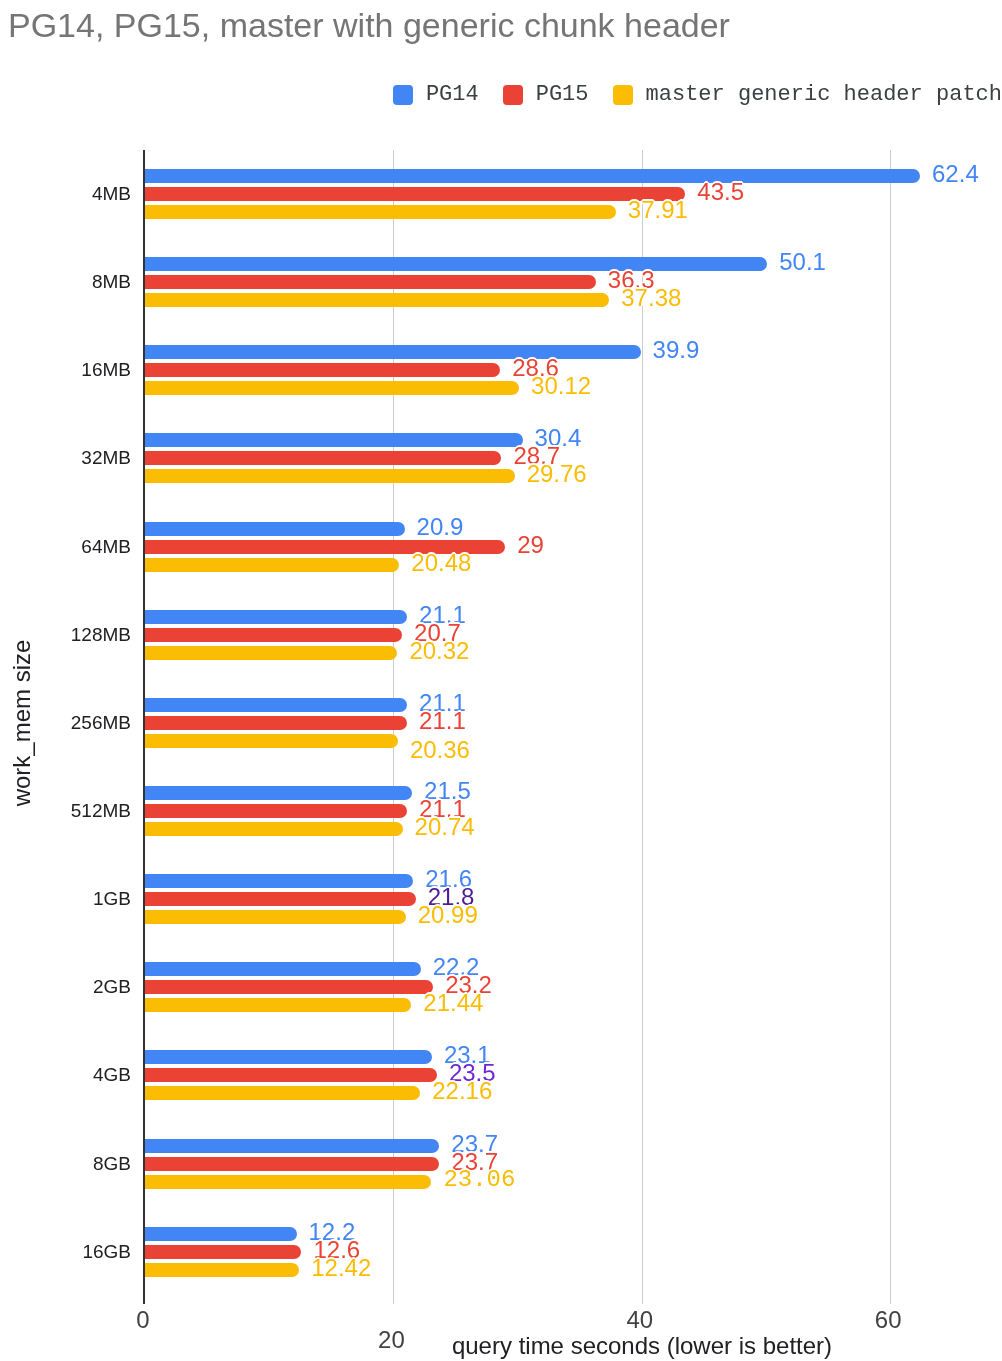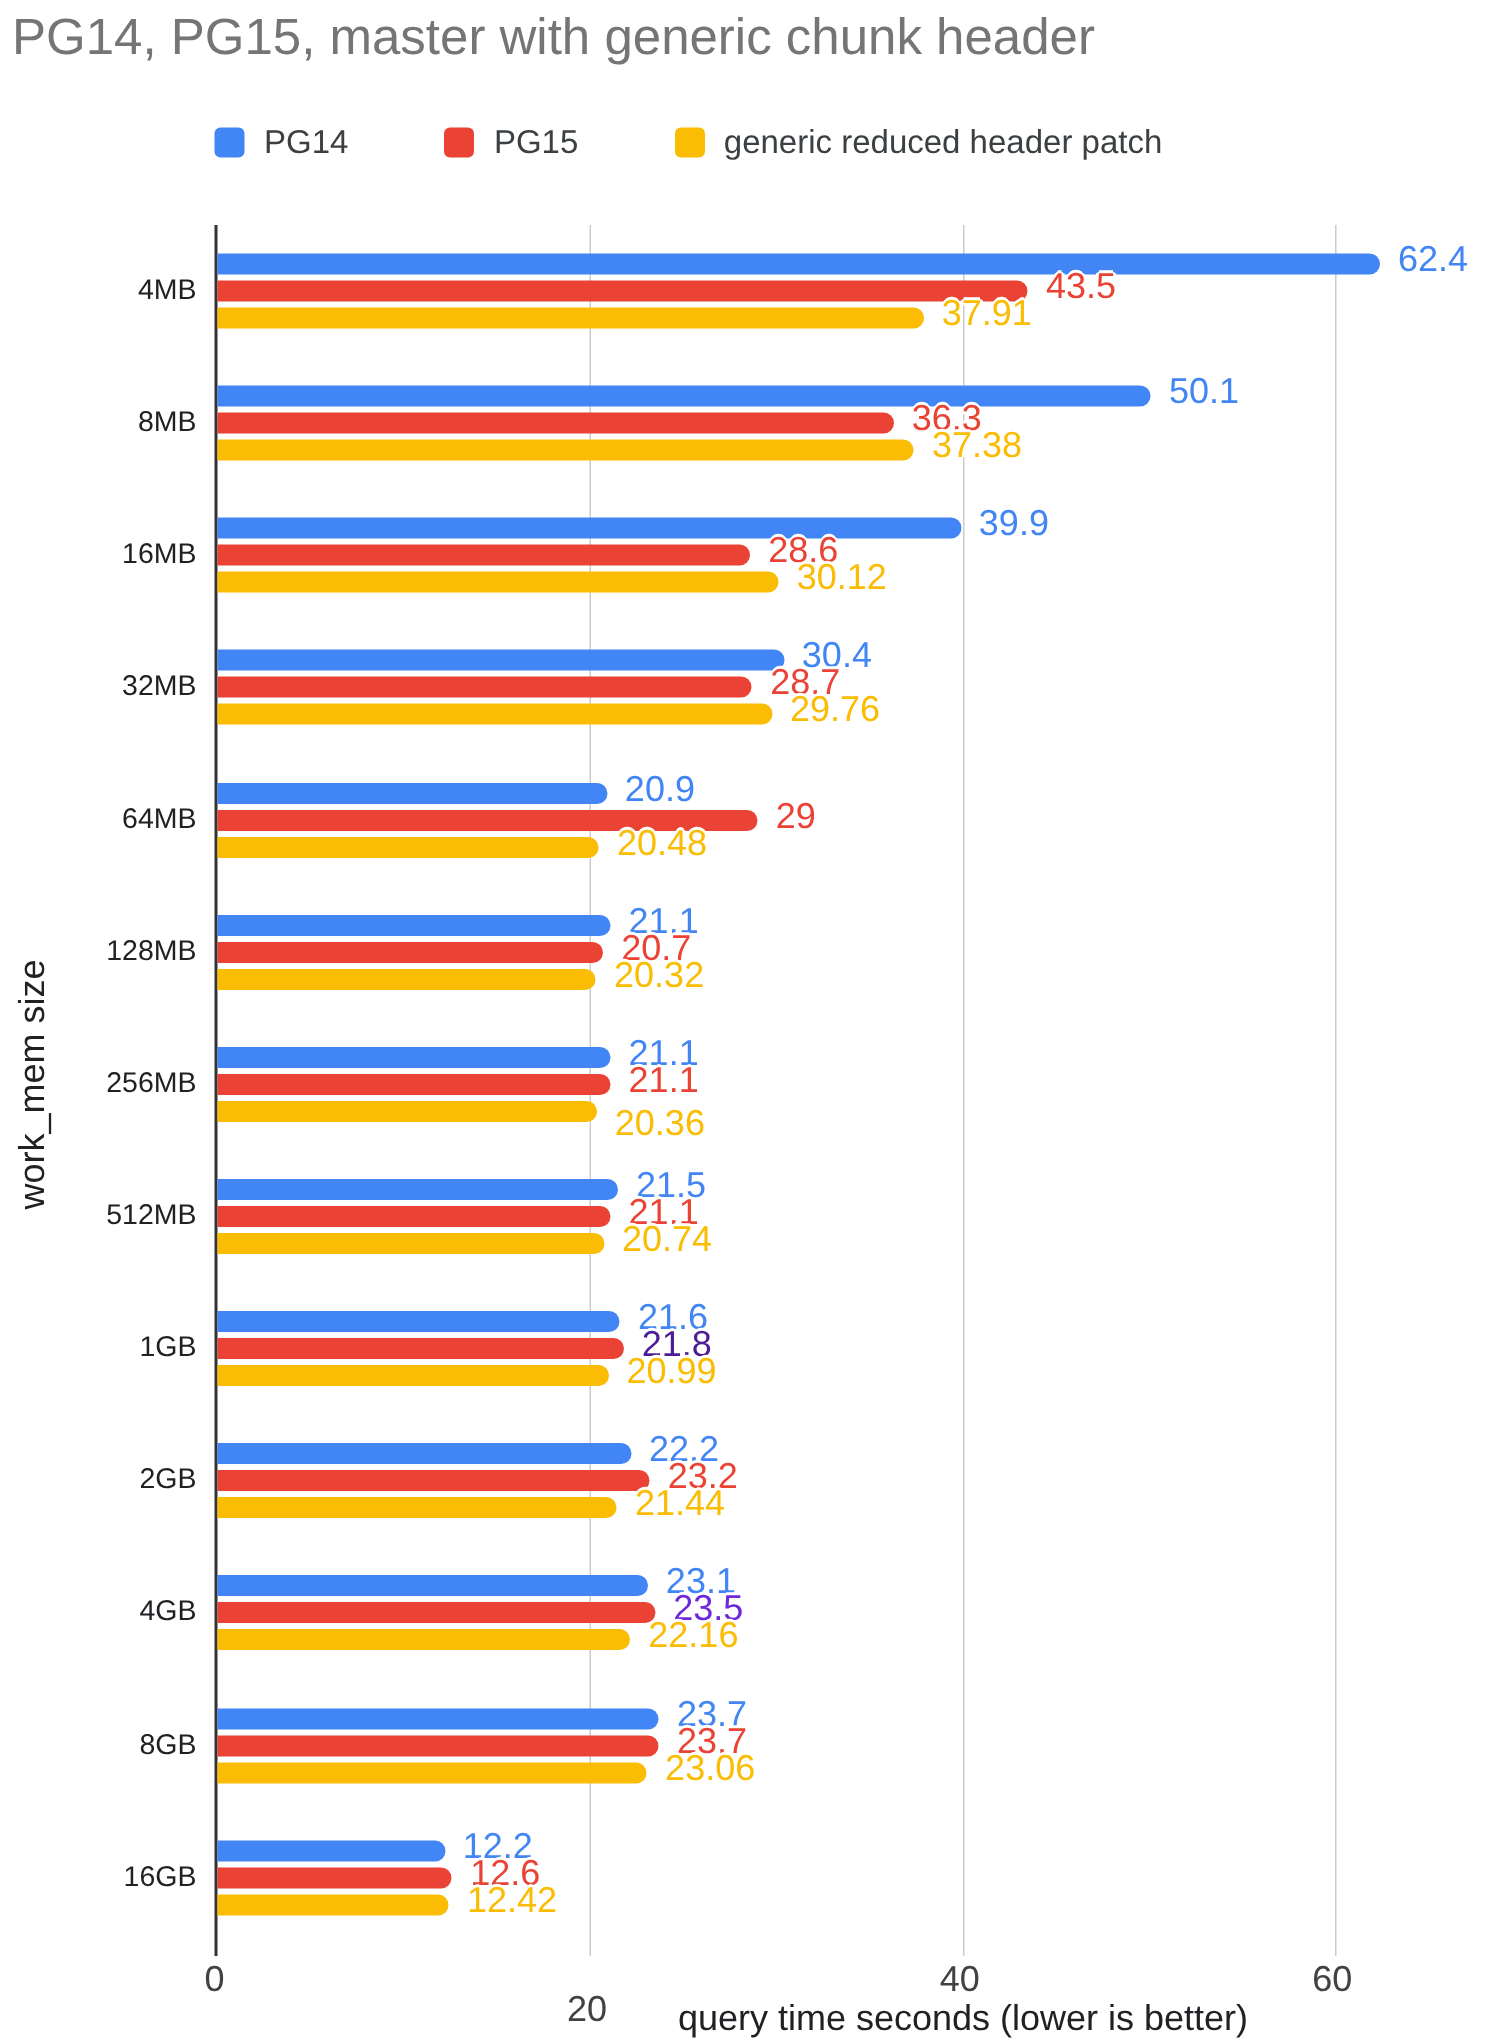--- a/index.html
+++ b/index.html
@@ -7,21 +7,21 @@
     width:1002px;height:1361px;position:relative;overflow:hidden;
     font-family:"Liberation Sans","DejaVu Sans",sans-serif;
     -webkit-font-smoothing:antialiased;
   }
   .chart-title{
     position:absolute;left:8px;top:6px;
     font-size:34px;color:#757575;letter-spacing:0;white-space:nowrap;
   }
   .legend{
     position:absolute;left:143px;top:82px;width:859px;
-    display:flex;justify-content:flex-start;align-items:center;gap:64px;
+    display:flex;justify-content:flex-end;align-items:center;gap:24px;font-family:Liberation Mono, monospace;
   }
   .legend-item{display:flex;align-items:center;gap:13px;}
   .legend-swatch{width:20px;height:20px;border-radius:4px;flex:0 0 auto;}
   .legend-label{font-size:22px;color:#3c4043;white-space:nowrap;}
 
   .plot{
     position:absolute;left:143px;top:150px;width:857px;height:1146px;
     border-left:2px solid #333333;
   }
   .gridline{
@@ -79,21 +79,21 @@
     <div class="legend-item">
       <span class="legend-swatch" style="background: rgb(66, 133, 244);"></span>
       <span class="legend-label">PG14</span>
     </div>
     <div class="legend-item">
       <span class="legend-swatch" style="background: rgb(234, 67, 53);"></span>
       <span class="legend-label">PG15</span>
     </div>
     <div class="legend-item">
       <span class="legend-swatch" style="background: rgb(251, 188, 4);"></span>
-      <span class="legend-label">generic reduced header patch</span>
+      <span class="legend-label">master generic header patch</span>
     </div>
   </div>
 
 <div class="y-labels">
     <div class="y-label">4MB</div>
     <div class="y-label">8MB</div>
     <div class="y-label">16MB</div>
     <div class="y-label">32MB</div>
     <div class="y-label">64MB</div>
     <div class="y-label">128MB</div>
@@ -274,21 +274,21 @@
         <div class="bar-row">
           <div class="bar" style="width: 34.3478%; background: rgb(66, 133, 244);"></div>
           <div class="bar-value" style="left: calc(34.3478% + 12px); color: rgb(66, 133, 244);">23.7</div>
         </div>
         <div class="bar-row">
           <div class="bar" style="width: 34.3478%; background: rgb(234, 67, 53);"></div>
           <div class="bar-value" style="left: calc(34.3478% + 12px); color: rgb(234, 67, 53);">23.7</div>
         </div>
         <div class="bar-row">
           <div class="bar" style="width: 33.4203%; background: rgb(251, 188, 4);"></div>
-          <div class="bar-value" style="left: calc(33.4203% + 12px); color: rgb(251, 188, 4);">23.06</div>
+          <div class="bar-value" style="left: calc(33.4203% + 12px); color: rgb(251, 188, 4); font-family: Liberation Mono, monospace;">23.06</div>
         </div>
       </div>
       <div class="bar-group">
         <div class="bar-row">
           <div class="bar" style="width: 17.6812%; background: rgb(66, 133, 244);"></div>
           <div class="bar-value" style="left: calc(17.6812% + 12px); color: rgb(66, 133, 244);">12.2</div>
         </div>
         <div class="bar-row">
           <div class="bar" style="width: 18.2609%; background: rgb(234, 67, 53);"></div>
           <div class="bar-value" style="left: calc(18.2609% + 12px); color: rgb(234, 67, 53);">12.6</div>

